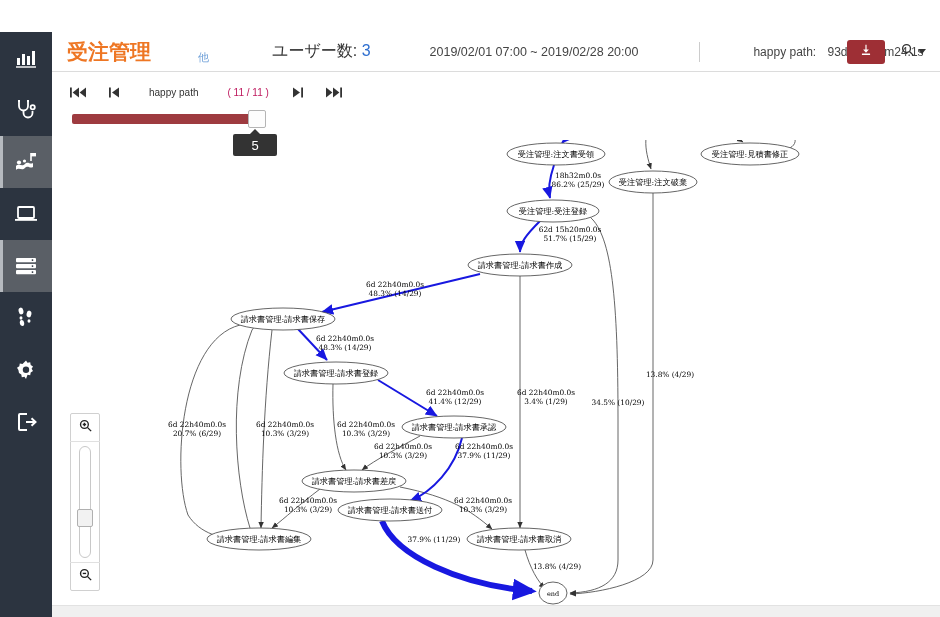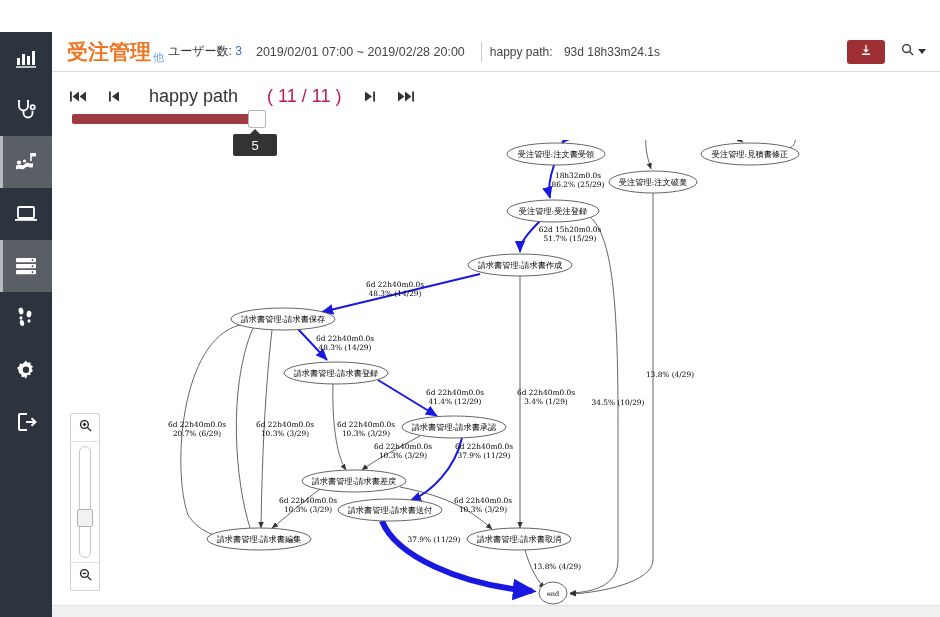--- a/index.html
+++ b/index.html
@@ -48,28 +48,29 @@
     width: 3px; height: 52px; background: #b6babf;
   }
   .side-item svg { display: block; }
 
   
   .header {
     position: absolute; left: 52px; top: 32px; width: 888px; height: 40px;
     background: #ffffff;
     display: flex; align-items: center;
     border-bottom: 1px solid #dcdcdc;
+    gap: 45px;
   }
   .h-title {
     margin-left: 15px; color: #ee7623;
     font-size: 21px; font-weight: 700;
     font-family: "DejaVu Sans", sans-serif;
   }
   .h-hoka { color: #6d9fd8; font-size: 11px; margin-left: 2px; align-self: flex-end; margin-bottom: 6px; }
-  .h-users { margin-left: 4px; font-size: 12px; color: #333; }
+  .h-users { margin-left: 18px; font-size: 16px; color: #333; }
   .h-users b { color: #2f6fd0; font-weight: 400; }
   .h-range { margin-left: 14px; font-size: 12.5px; color: #444; }
   .h-sep { margin-left: 16px; width: 1px; height: 20px; background: #cccccc; }
   .h-happy { font-size: 12px; color: #444; }
   .h-happy span { margin-left: 8px; }
   .dl-btn {
     position: absolute; right: 55px; top: 8px;
     width: 38px; height: 24px; background: #9e2f35; border-radius: 3px;
     display: flex; align-items: center; justify-content: center; cursor: pointer;
   }
@@ -83,21 +84,21 @@
   }
 
   
   .playback {
     position: absolute; left: 52px; top: 72px; width: 888px; height: 68px;
     background: #ffffff;
   }
   .pb-row {
     position: absolute; left: 18px; top: 14px;
     display: flex; align-items: center; gap: 23px;
-    font-size: 18px; color: #333;
+    font-size: 10px; color: #333;
   }
   .pb-row .btn { cursor: pointer; display: flex; align-items: center; }
   .pb-label { margin: 0 6px; }
   .pb-count { color: #be185d; text-align: right; }
 
   .slider-wrap { position: absolute; left: 72px; top: 112px; width: 190px; height: 14px; }
   .slider-track {
     position: absolute; left: 0; top: 2px; width: 184px; height: 10px;
     background: #9e3b40; border-radius: 2px;
   }

